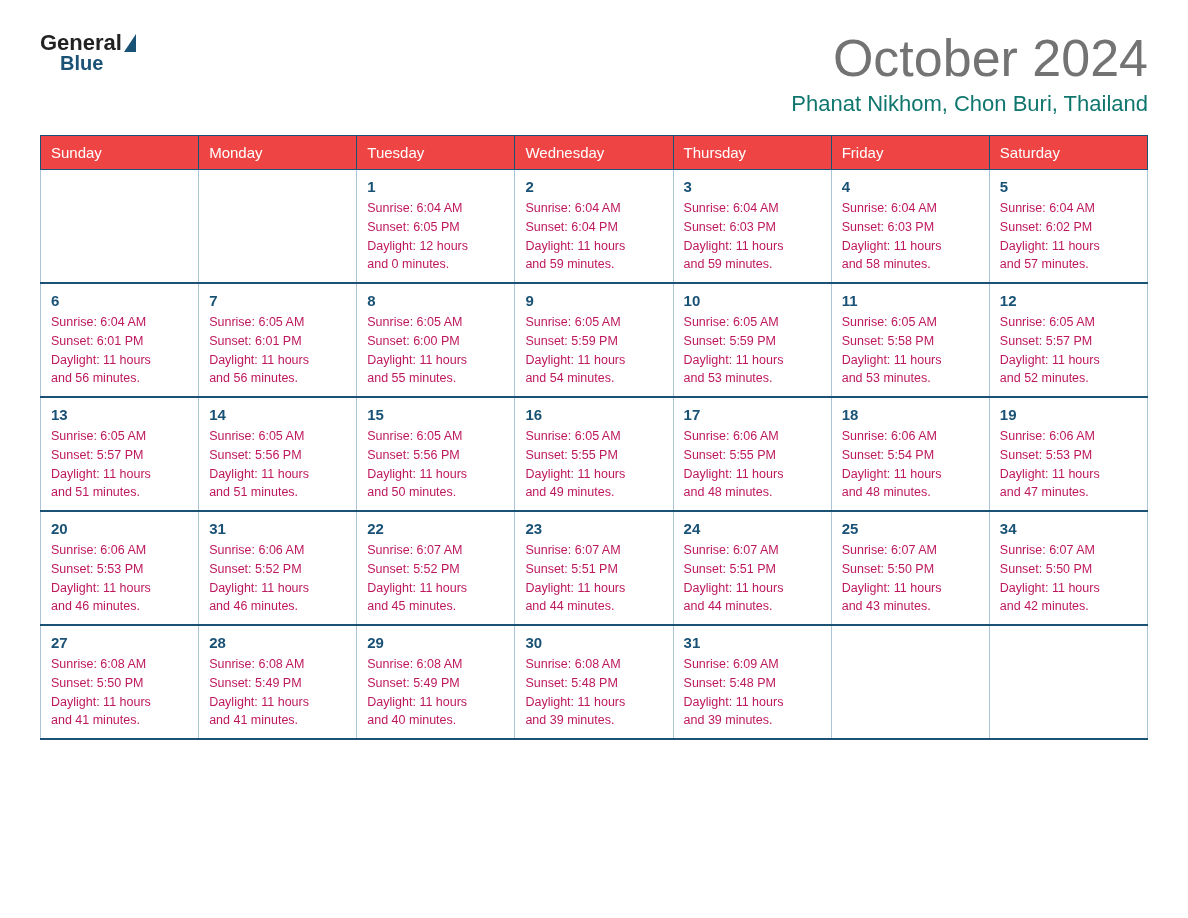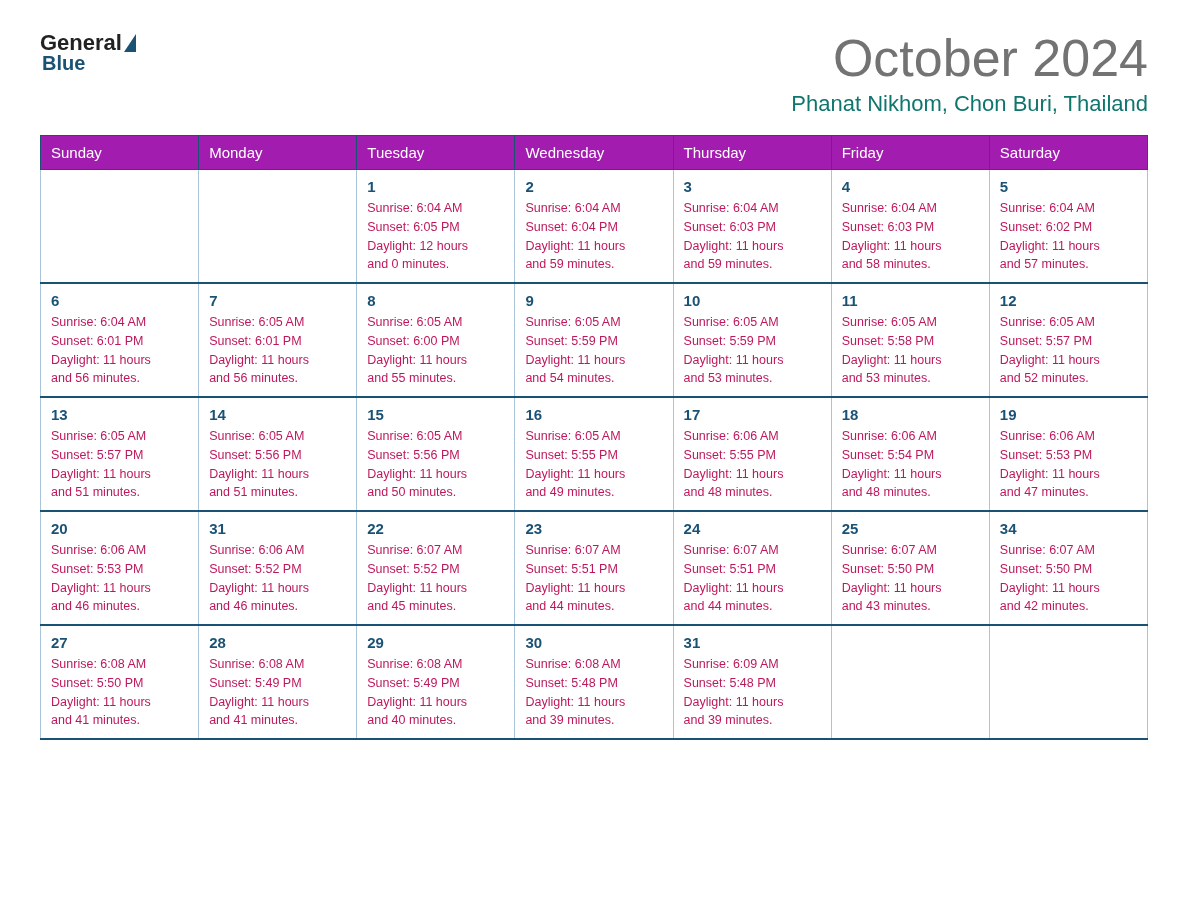--- a/index.html
+++ b/index.html
@@ -53,21 +53,21 @@
       font-size: 22px;
       color: #0f766e;
       margin-top: 4px;
     }
     .calendar {
       width: 100%;
       border-collapse: collapse;
       margin-top: 10px;
     }
     .calendar thead tr th {
-      background: #a21caf;
+      background: #ef4444;
       color: #fff;
       font-size: 15px;
       font-weight: normal;
       padding: 8px 10px;
       text-align: left;
       border: 1px solid #1a5276;
     }
     .calendar tbody tr td {
       vertical-align: top;
       border: 1px solid #aac4d8;
@@ -98,21 +98,21 @@
   </style>
 </head>
 <body>
 
 <div class="header">
   <div class="logo">
     <div class="logo-text">
       <span class="logo-general">General</span>
       <span class="logo-triangle"></span>
     </div>
-    <div style="display:flex;align-items:center;margin-top:-4px;margin-left:2px;">
+    <div style="display:flex;align-items:center;margin-top:-4px;margin-left:20px;">
       <span style="font-size:20px;font-weight:bold;color:#1a5276;">Blue</span>
     </div>
   </div>
   <div class="title-block">
     <div class="main-title">October 2024</div>
     <div class="subtitle">Phanat Nikhom, Chon Buri, Thailand</div>
   </div>
 </div>
 
 <table class="calendar">

